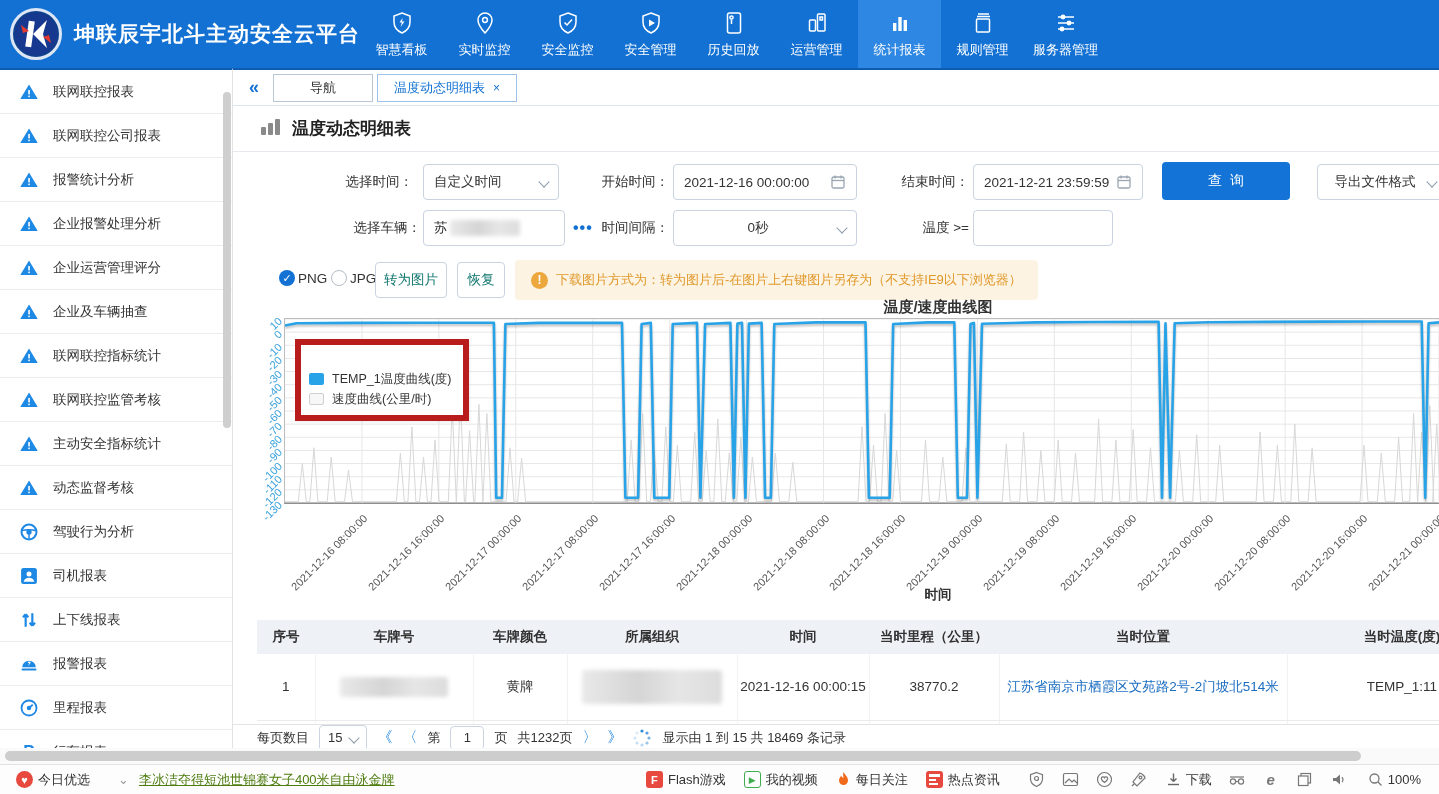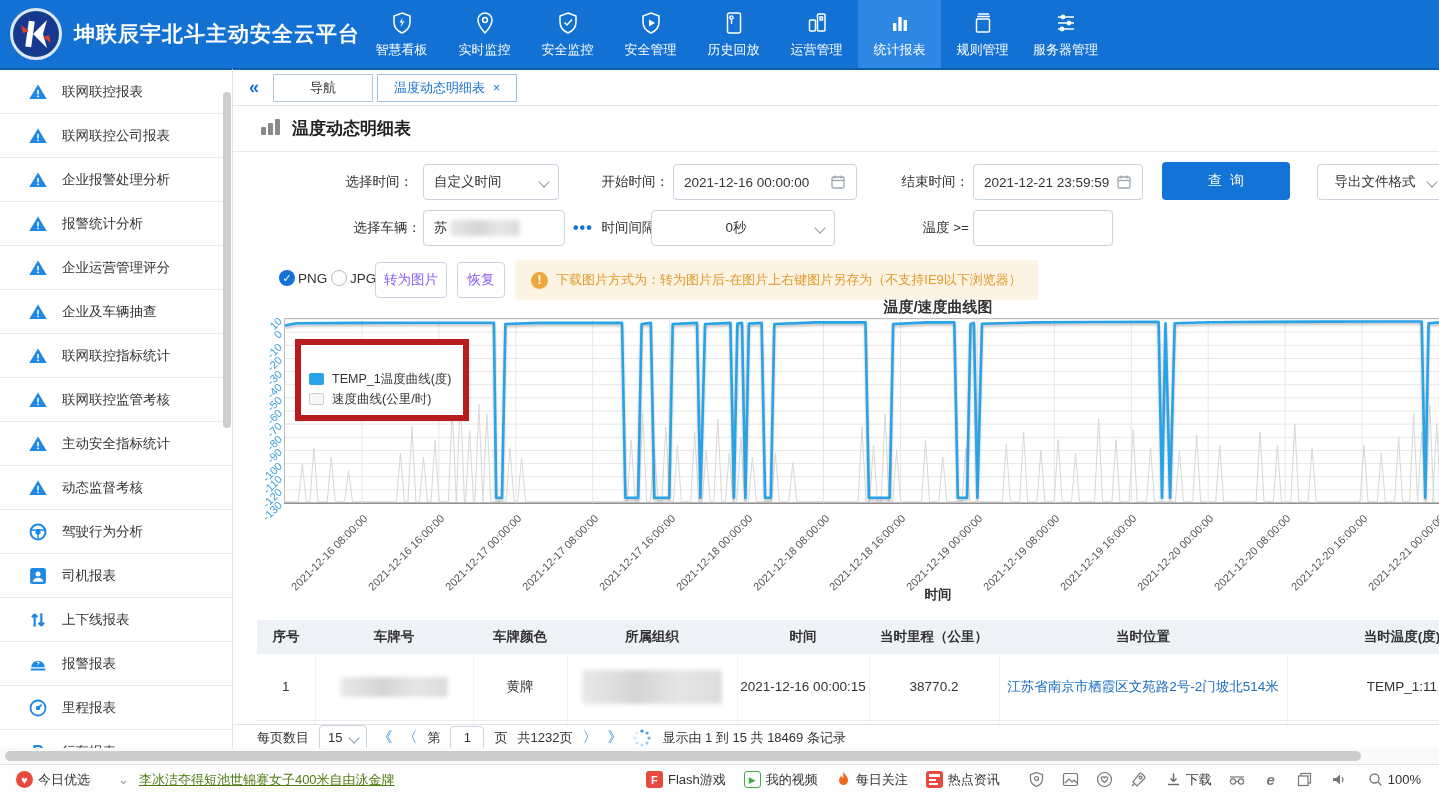--- a/index.html
+++ b/index.html
@@ -12,21 +12,21 @@
   .logo { width:52px; height:52px; border-radius:50%; background:#123f8c; border:3px solid #dce6f5; position:relative; overflow:hidden; flex:0 0 auto; }
   .logo svg { position:absolute; top:0; left:0; }
   .brand-title { color:#fff; font-size:21px; font-weight:bold; letter-spacing:1px; white-space:nowrap; }
   .nav-items { display:flex; height:68px; }
   .nav-item { width:83px; height:68px; display:flex; flex-direction:column; align-items:center; justify-content:center; gap:5px; color:#fff; font-size:13px; cursor:pointer; }
   .nav-item.active { background:#2e87e2; }
   .nav-item svg { display:block; }
 
   
   .sidebar { position:absolute; top:68px; left:0; width:232px; height:680px; background:#fff; border-top:2px solid #0d5cb0; overflow:hidden; }
-  .side-item { height:44px; display:flex; align-items:center; gap:14px; padding-left:28px; border-bottom:1px solid #ececec; font-size:13.5px; color:#333; cursor:pointer; white-space:nowrap; }
+  .side-item { height:44px; display:flex; align-items:center; gap:14px; padding-left:19px; border-bottom:1px solid #ececec; font-size:13.5px; color:#333; cursor:pointer; white-space:nowrap; }
   .side-item svg, .side-item .p-ic { flex:0 0 auto; }
   .p-ic { width:20px; height:20px; color:#1E88E5; font-weight:bold; font-size:17px; line-height:20px; text-align:center; }
   .side-scrollbar { position:absolute; top:22px; right:1px; width:8px; height:336px; background:#cfcfcf; border-radius:4px; }
 
   
   .main { position:absolute; top:68px; left:232px; width:1207px; height:680px; background:#fff; border-top:2px solid #0d5cb0; overflow:hidden; border-left:1px solid #e3e3e3; }
 
   .tabbar { position:absolute; top:0; left:0; width:100%; height:36px; border-bottom:1px solid #dfe5ec; display:flex; align-items:center; }
   .collapse { color:#1271d3; font-size:18px; font-weight:bold; padding:0 14px 0 16px; cursor:pointer; }
   .tab { height:28px; min-width:100px; padding:0 16px; border:1px solid #b9c6d4; background:#fff; display:flex; align-items:center; justify-content:center; gap:8px; font-size:13px; color:#333; margin-right:4px; cursor:pointer; }
@@ -43,21 +43,21 @@
   .fbox .val.center { text-align:center; }
   .chev { width:8px; height:8px; border-right:1.5px solid #8d9cab; border-bottom:1.5px solid #8d9cab; transform:rotate(45deg); margin-left:6px; flex:0 0 auto; }
   .query-btn { position:absolute; background:#1373d6; color:#fff; border:none; border-radius:4px; font-size:14px; letter-spacing:8px; padding-left:8px; cursor:pointer; }
   .more-dots { position:absolute; color:#1271d3; font-size:16px; font-weight:bold; letter-spacing:1px; line-height:36px; cursor:pointer; }
   .blur-text { display:inline-block; height:16px; border-radius:3px; background:linear-gradient(90deg,#e9e9e9,#d5d5d5 40%,#e6e6e6 70%,#dcdcdc); filter:blur(2px); vertical-align:middle; }
 
   .radio-row { position:absolute; display:flex; align-items:center; font-size:13.5px; color:#333; }
   .radio { width:16px; height:16px; border-radius:50%; margin-right:3px; flex:0 0 auto; }
   .radio.checked { background:#1271d3; color:#fff; font-size:11px; line-height:16px; text-align:center; }
   .radio.un { border:1px solid #b5bcc4; background:#fff; }
-  .tool-btn { position:absolute; height:36px; background:#fff; border:1px solid #c9d4e0; border-radius:4px; font-size:13.5px; color:#8b5cf6; cursor:pointer; }
+  .tool-btn { position:absolute; height:36px; background:#fff; border:1px solid #c9d4e0; border-radius:4px; font-size:13.5px; color:#0f766e; cursor:pointer; }
   .notice { position:absolute; height:40px; background:#fdf3e2; border-radius:4px; display:flex; align-items:center; gap:8px; padding:0 16px; font-size:13px; color:#e0992b; white-space:nowrap; }
   .notice .bang { width:17px; height:17px; border-radius:50%; background:#eda83d; color:#fff; text-align:center; line-height:17px; font-size:12px; font-weight:bold; flex:0 0 auto; }
 
   
   .chart-title { position:absolute; top:228px; left:560px; width:290px; text-align:center; font-size:15px; font-weight:bold; color:#333; }
   .plot { position:absolute; top:248px; left:51px; width:1156px; height:186px; border:1px solid #bcbcbc; border-bottom:2px solid #8f8f8f; background:#fff; }
   .plot svg { position:absolute; top:0; left:0; }
   .legend { position:absolute; top:20px; left:10px; border:6px solid #b91c1c; background:rgba(255,255,255,.96); padding:24px 12px 6px 8px; z-index:3; box-shadow:1px 1px 2px rgba(0,0,0,.08); }
   .legend-row { display:flex; align-items:center; gap:8px; font-size:12.5px; color:#333; height:20px; white-space:nowrap; }
   .sw { width:15px; height:12px; border-radius:2px; flex:0 0 auto; }
@@ -195,29 +195,29 @@
           <rect x="11.1" y="16.3" width="1.9" height="1.9" fill="#fff"></rect>
         </svg>
         <span>联网联控公司报表</span>
       </div>
       <div class="side-item">
         <svg width="20" height="20" viewBox="0 0 24 24">
           <path d="M12 3L22.5 20.5H1.5z" fill="#1E88E5"></path>
           <rect x="11.1" y="9.5" width="1.9" height="5.4" fill="#fff"></rect>
           <rect x="11.1" y="16.3" width="1.9" height="1.9" fill="#fff"></rect>
         </svg>
+        <span>报警统计分析</span>
+      </div>
+      <div class="side-item">
+        <svg width="20" height="20" viewBox="0 0 24 24">
+          <path d="M12 3L22.5 20.5H1.5z" fill="#1E88E5"></path>
+          <rect x="11.1" y="9.5" width="1.9" height="5.4" fill="#fff"></rect>
+          <rect x="11.1" y="16.3" width="1.9" height="1.9" fill="#fff"></rect>
+        </svg>
         <span>企业报警处理分析</span>
-      </div>
-      <div class="side-item">
-        <svg width="20" height="20" viewBox="0 0 24 24">
-          <path d="M12 3L22.5 20.5H1.5z" fill="#1E88E5"></path>
-          <rect x="11.1" y="9.5" width="1.9" height="5.4" fill="#fff"></rect>
-          <rect x="11.1" y="16.3" width="1.9" height="1.9" fill="#fff"></rect>
-        </svg>
-        <span>报警统计分析</span>
       </div>
       <div class="side-item">
         <svg width="20" height="20" viewBox="0 0 24 24">
           <path d="M12 3L22.5 20.5H1.5z" fill="#1E88E5"></path>
           <rect x="11.1" y="9.5" width="1.9" height="5.4" fill="#fff"></rect>
           <rect x="11.1" y="16.3" width="1.9" height="1.9" fill="#fff"></rect>
         </svg>
         <span>企业运营管理评分</span>
       </div>
       <div class="side-item">
@@ -357,21 +357,21 @@
       <span class="chev"></span>
     </div>
 
     <div class="flabel" style="top:140px; left:88px; width:100px;">选择车辆：</div>
     <div class="fbox" style="top:140px; left:190px; width:142px;">
       <span>苏</span>
       <span class="blur-text" style="width:70px; margin-left:2px;"></span>
     </div>
     <div class="more-dots" style="top:140px; left:340px;">•••</div>
     <div class="flabel" style="top:140px; left:352px; width:84px;">时间间隔：</div>
-    <div class="fbox" style="top:140px; left:418px; width:184px;">
+    <div class="fbox" style="top:140px; left:440px; width:184px;">
       <span class="val center">0秒</span>
       <span class="chev"></span>
     </div>
     <div class="flabel" style="top:140px; left:652px; width:84px;">温度 &gt;=</div>
     <div class="fbox" style="top:140px; left:740px; width:140px;"></div>
 
     <div class="radio-row" style="top:200px; left:46px;">
       <span class="radio checked">✓</span>
       <span>PNG</span>
     </div>

